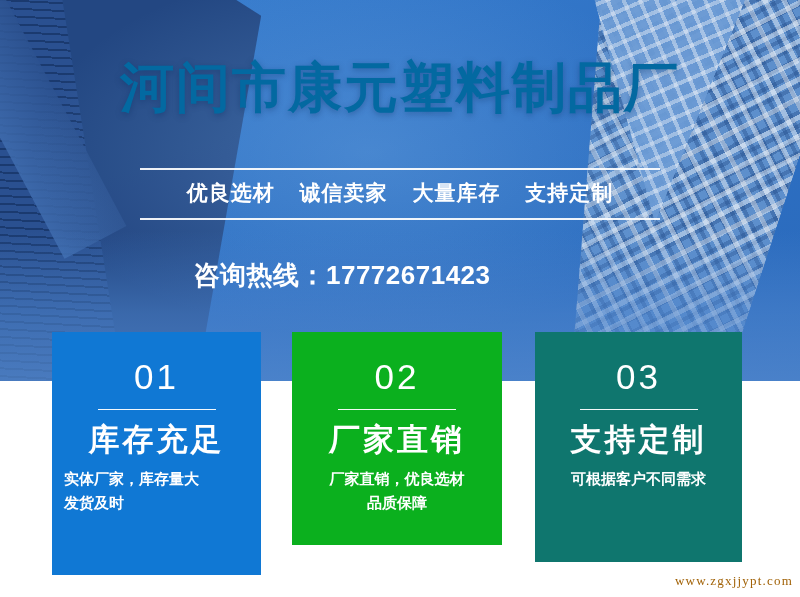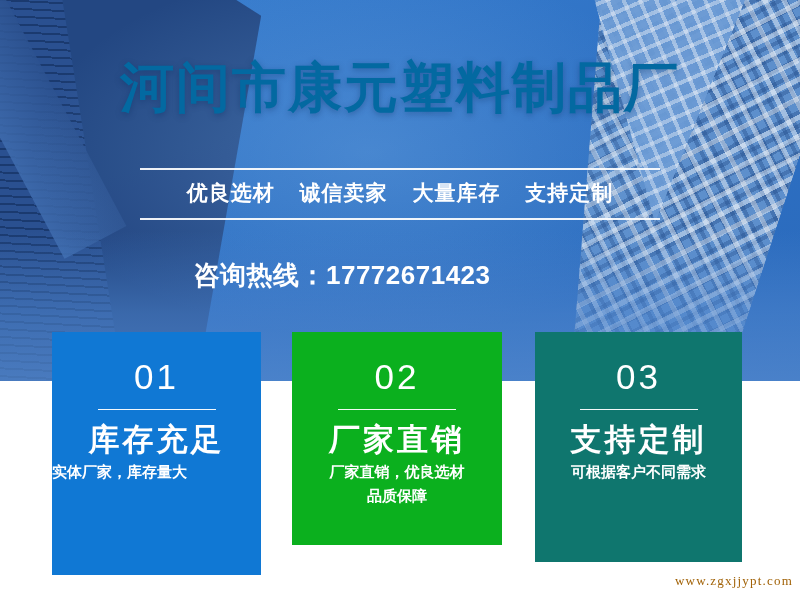--- a/index.html
+++ b/index.html
@@ -210,29 +210,29 @@
     width: 118px;
     height: 1px;
     background: rgba(255,255,255,0.95);
     margin: 15px auto 11px auto;
   }
   .card-heading {
     font-size: 31px;
     font-weight: bold;
     letter-spacing: 3px;
     line-height: 1.2;
-    margin-bottom: 2px;
+    margin-bottom: 9px;
   }
   .card-desc {
     font-size: 15px;
     font-weight: bold;
     line-height: 1.6;
     padding: 0 14px;
   }
-  .card-1 .card-desc { text-align: left; padding-left: 0; }
+  .card-1 .card-desc { text-align: left; padding-left: 12px; }
   .card-2 .card-desc,
   .card-3 .card-desc { text-align: center; }
 
   
   .watermark {
     position: absolute;
     right: 7px;
     bottom: 8px;
     z-index: 30;
     color: #a16207;
@@ -274,20 +274,21 @@
   </div>
 
   <div class="cards">
 
     <div class="card card-1">
       <div class="card-num">01</div>
       <div class="card-rule"></div>
       <div class="card-heading">库存充足</div>
       <div class="card-desc">
         <div>实体厂家，库存量大</div>
+        <div>发货及时</div>
       </div>
     </div>
 
     <div class="card card-2">
       <div class="card-num">02</div>
       <div class="card-rule"></div>
       <div class="card-heading">厂家直销</div>
       <div class="card-desc">
         <div>厂家直销，优良选材</div>
         <div>品质保障</div>

